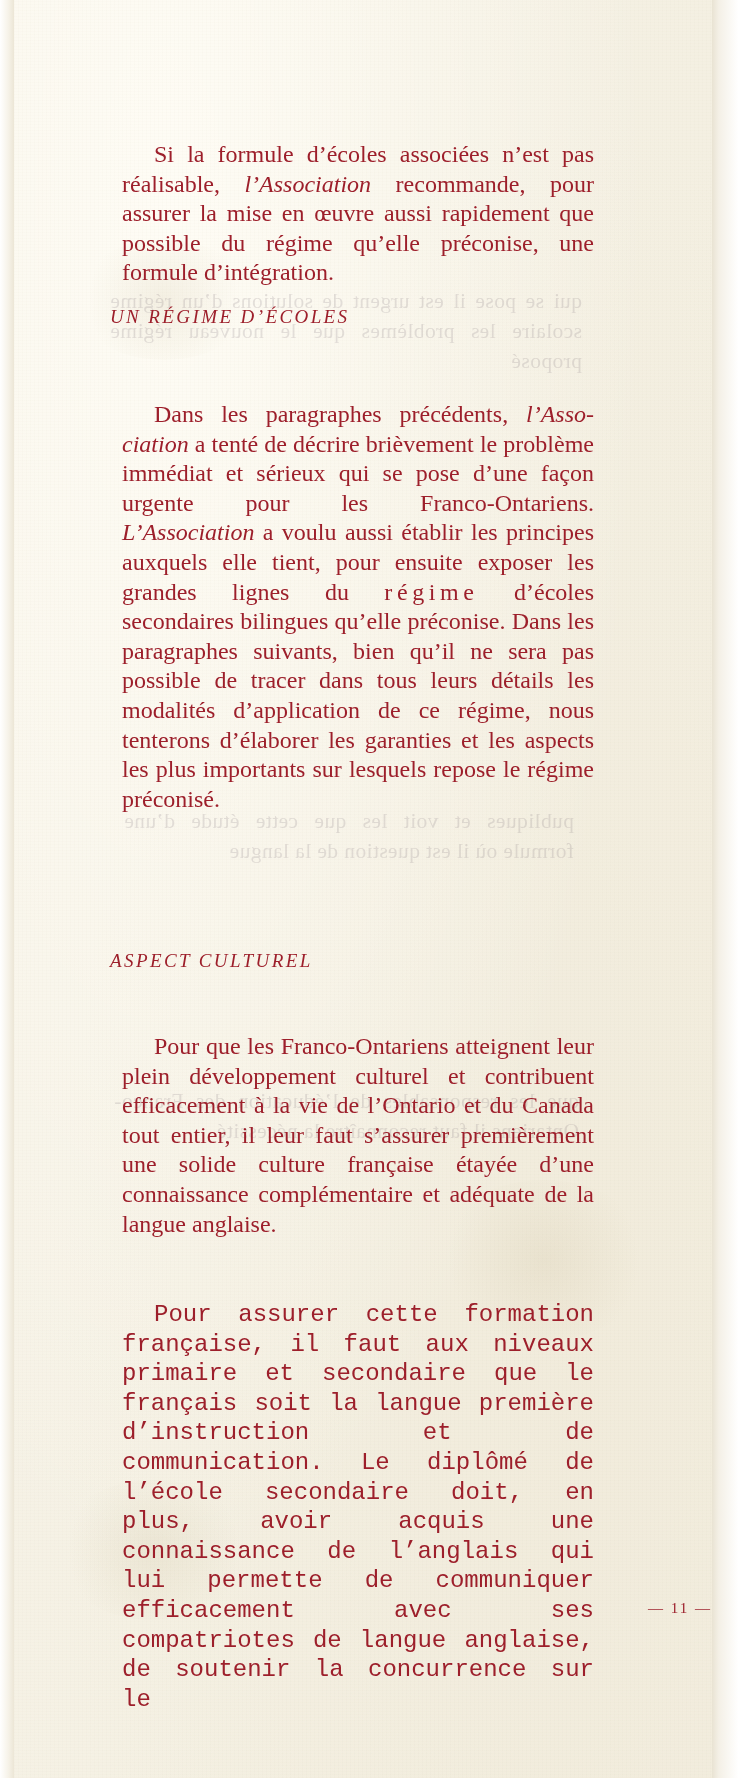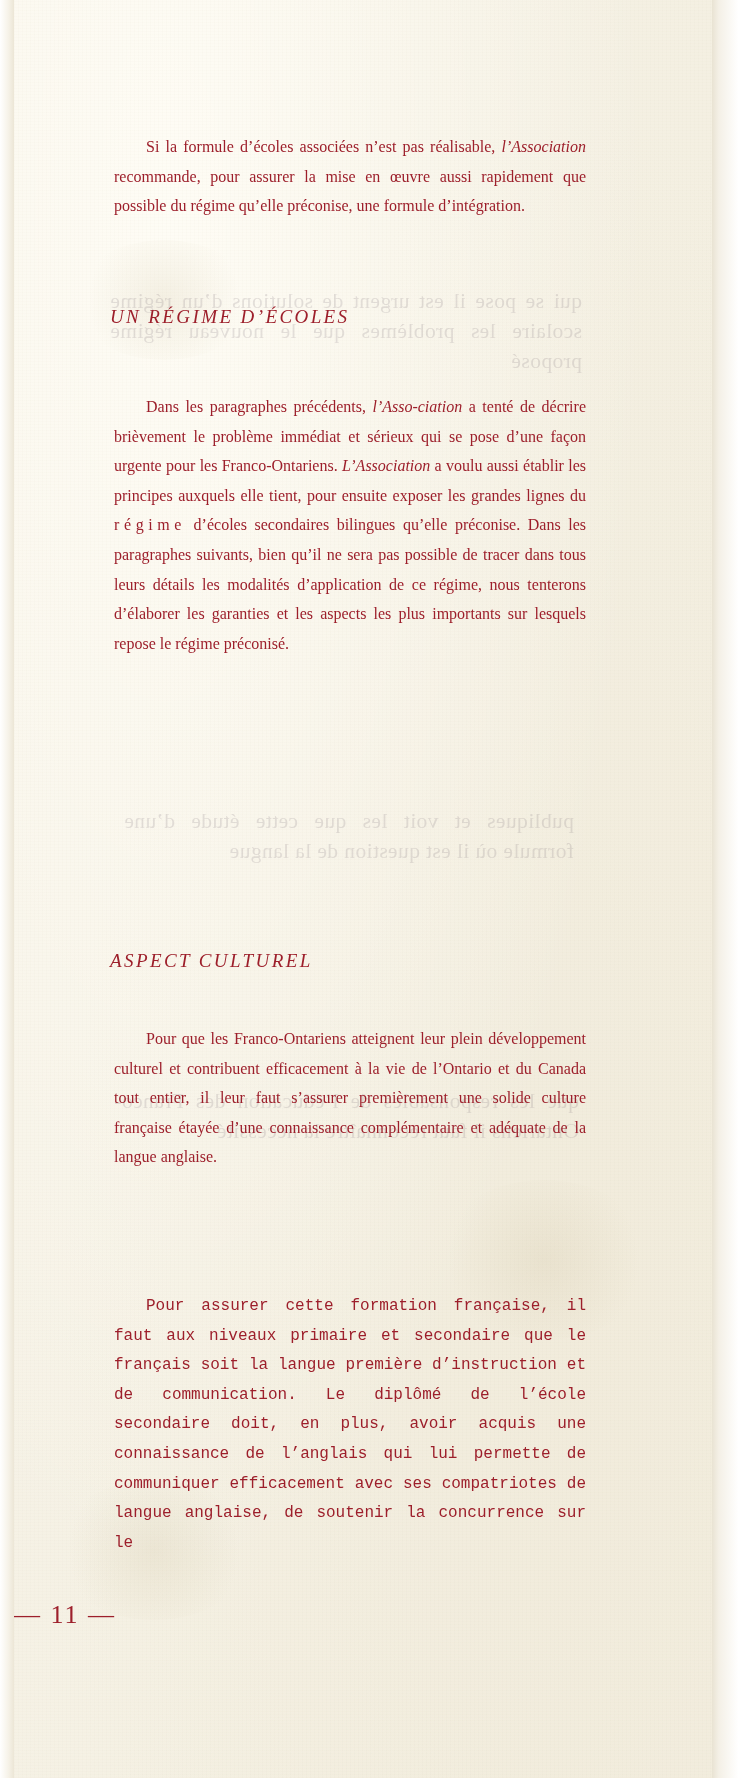--- a/index.html
+++ b/index.html
@@ -74,22 +74,22 @@
   
   .col {
     position: absolute;
     left: 96px;
     top: 0;
     width: 472px;
     color: #9d1f2b;
   }
 
   p.body {
-    margin: 4px;
-    font-size: 16px;
+    margin: 12px;
+    font-size: 24px;
     line-height: 29.6px;
     text-align: justify;
     text-indent: 32px;
     color: #9d1f2b;
     -webkit-font-smoothing: antialiased;
   }
   p.body i, p.body em { font-style: italic; }
 
   h2.head {
     margin: 0;
@@ -102,22 +102,22 @@
     text-align: left;
   }
 
   .wide  { letter-spacing: 4.6px; }
   .wide2 { letter-spacing: 2.4px; }
 
   .pagenum {
     position: absolute;
     left: 0;
     width: 698px;
-    text-align: left;
-    font-size: 26px;
+    text-align: right;
+    font-size: 15px;
     color: #9d1f2b;
     letter-spacing: 2px;
   }
 
   
   .col, .pagenum { text-rendering: optimizeLegibility; }
 </style>
 </head>
 <body>
 

